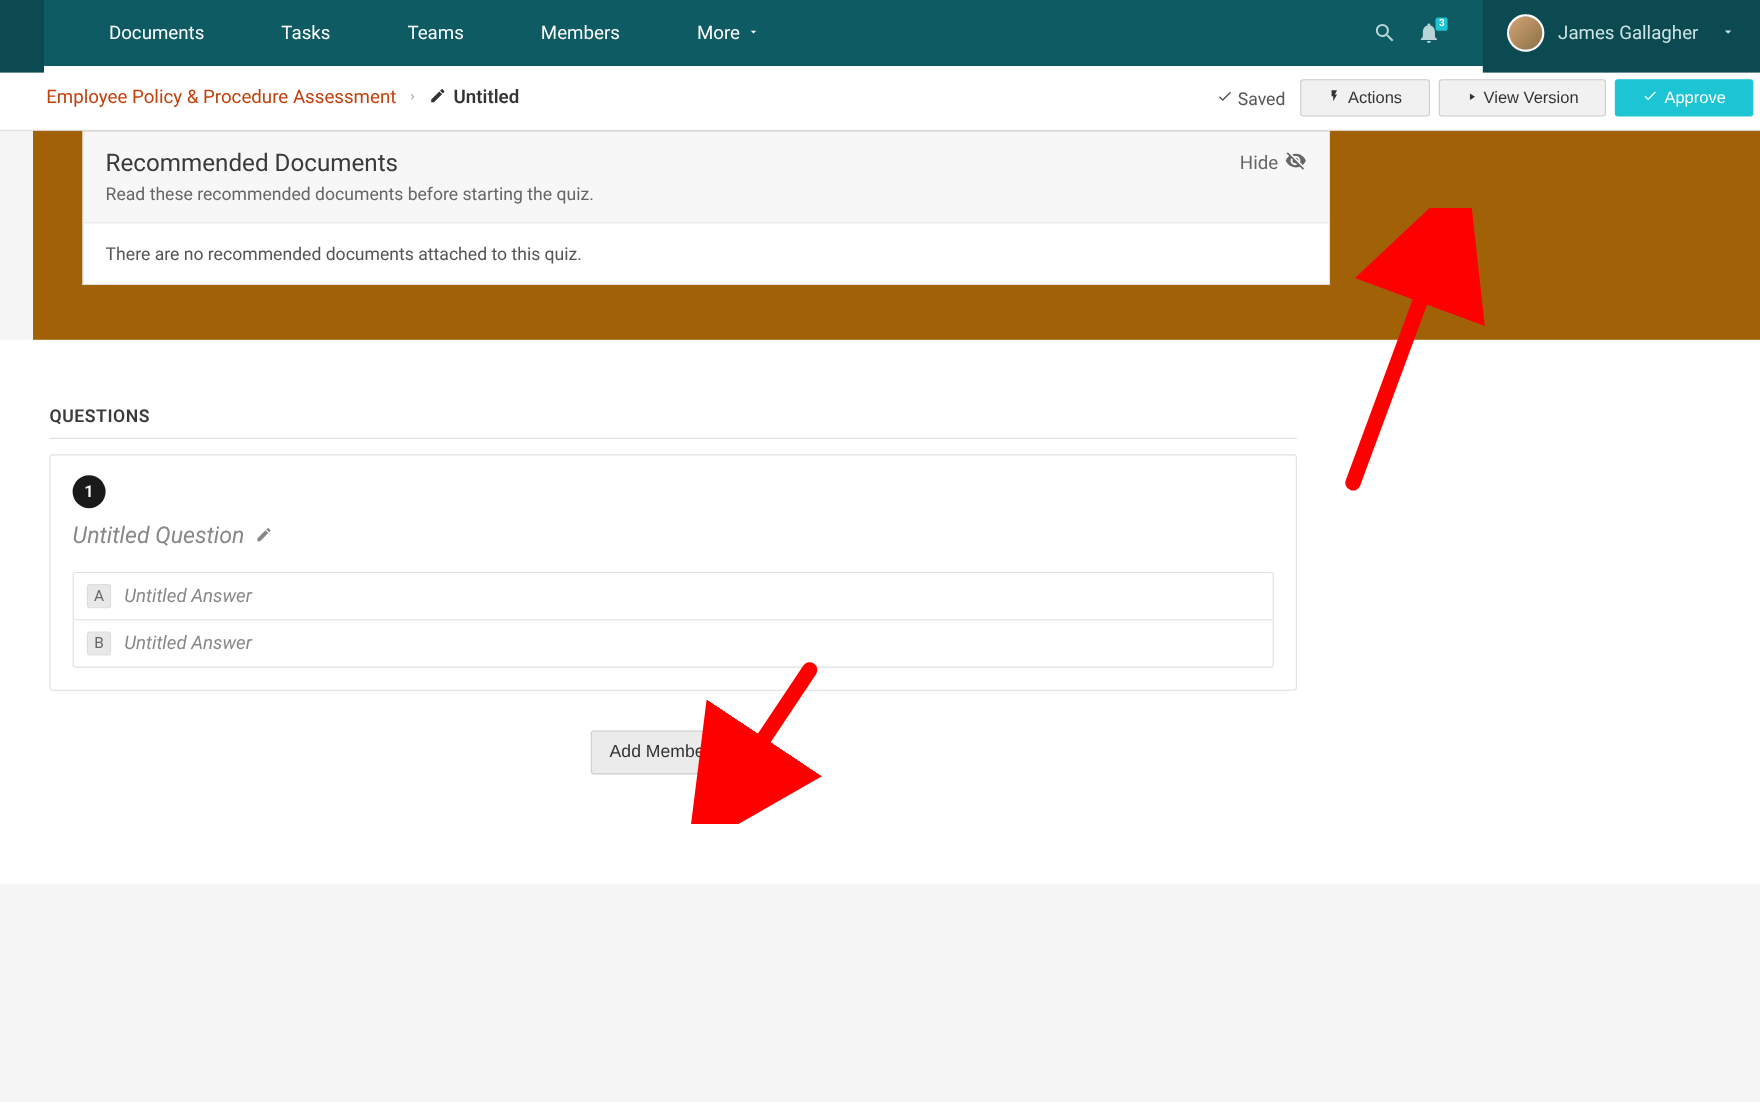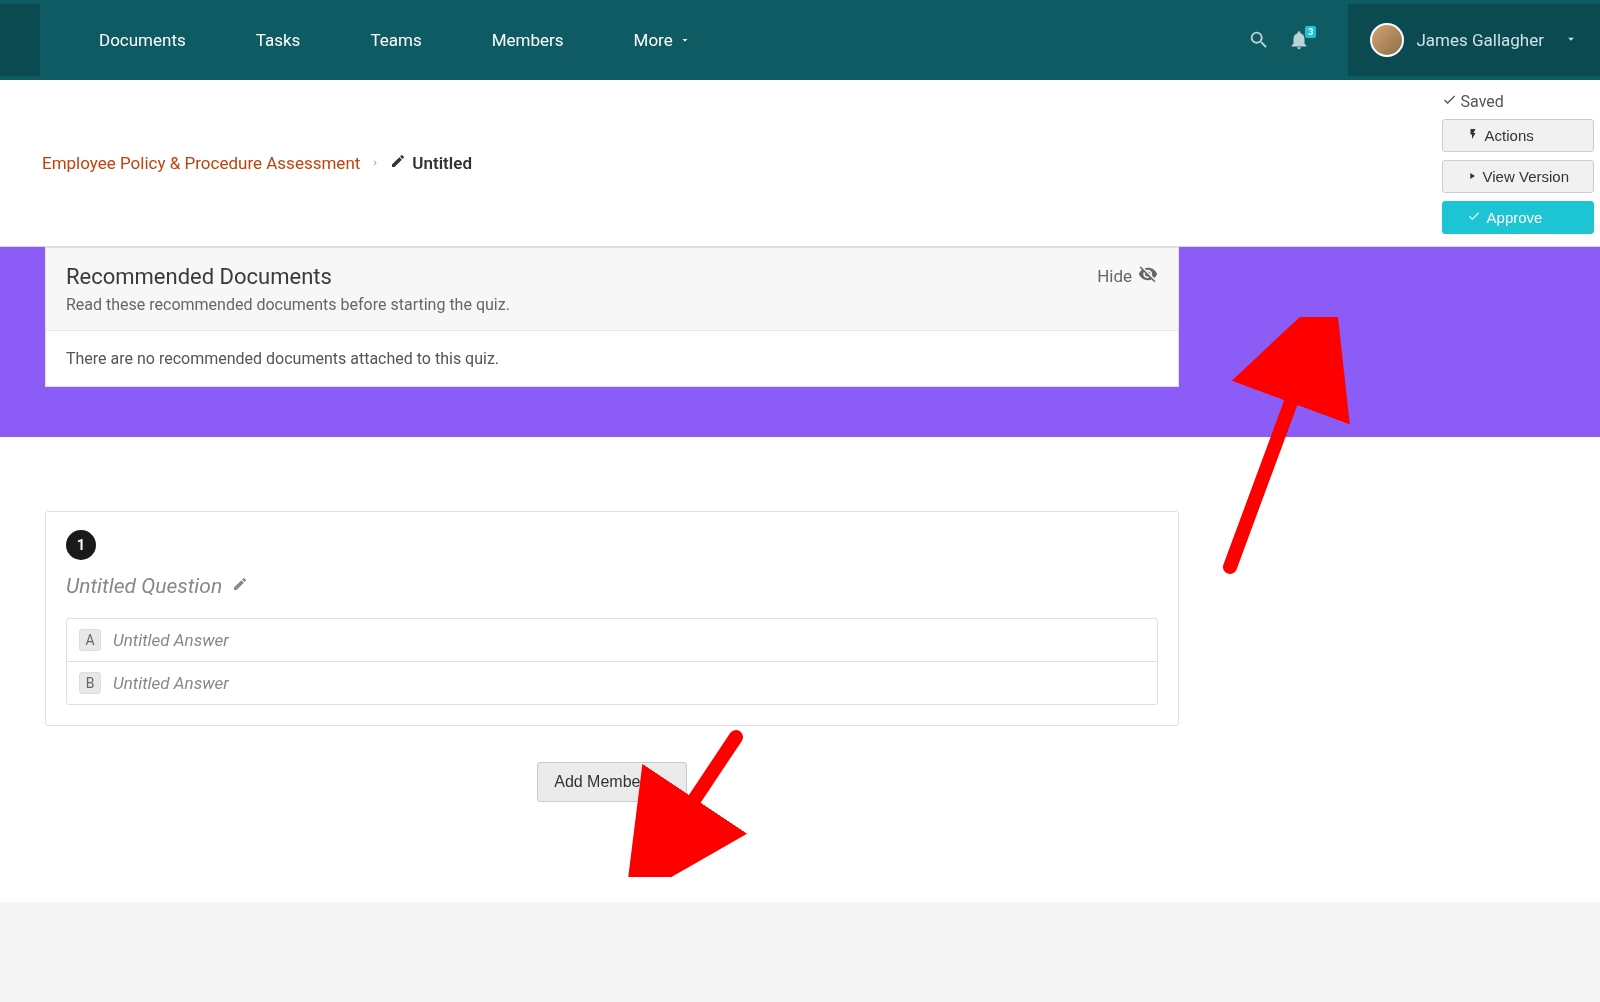--- a/index.html
+++ b/index.html
@@ -9,21 +9,21 @@
     }
     body {
       font-family: -apple-system, BlinkMacSystemFont, "Segoe UI", Roboto, "Helvetica Neue", Arial, sans-serif;
       background: #f5f5f5;
       color: #333;
     }
     .topbar {
       background: #0e5b63;
       display: flex;
       align-items: center;
-      height: 80px;
+      height: 60px;
     }
     .topbar-left-block {
       width: 40px;
       height: 72px;
       background: #0a4a50;
     }
     .nav-items {
       display: flex;
       align-items: center;
       margin-left: 24px;
@@ -111,21 +111,20 @@
       align-items: center;
       gap: 6px;
       font-weight: 600;
       font-size: 17px;
       color: #333;
     }
     .subbar-right {
       margin-left: auto;
       display: flex;
       gap: 8px;
-      flex-direction: column;
     }
     .saved-indicator {
       display: flex;
       align-items: center;
       gap: 4px;
       color: #555;
       font-size: 16px;
       margin-right: 6px;
     }
     .btn {
@@ -142,22 +141,23 @@
     }
     .btn-primary {
       background: #1dc4d4;
       border-color: #1dc4d4;
       color: #fff;
     }
     .content-wrap {
       position: relative;
     }
     .section-gray {
-      background: #8b5cf6;
+      background: #a16207;
       padding: 0 0 50px 0;
+      margin-left: 30px;
     }
     .panel {
       background: #fff;
       margin: 0 auto;
       max-width: 1134px;
       margin-left: 45px;
       border: 1px solid #e0e0e0;
       border-top: none;
     }
     .panel-header {
@@ -412,20 +412,21 @@
         </div>
       </div>
       <div class="panel-body">
         <span>There are no recommended documents attached to this quiz.</span>
       </div>
     </div>
   </div>
 
   <div class="section-white">
     <div class="questions-wrap">
+      <div class="questions-heading">QUESTIONS</div>
       <div class="question-card">
         <div class="q-number">1</div>
         <div class="q-title-row">
           <span class="q-title">Untitled Question</span>
           <span style="color:#888;">
             <svg width="16" height="16" viewBox="0 0 24 24" fill="currentColor">
                 <path d="M3 17.25V21h3.75L17.81 9.94l-3.75-3.75L3 17.25zM20.71 7.04a.996.996 0 000-1.41l-2.34-2.34a.996.996 0 00-1.41 0l-1.83 1.83 3.75 3.75 1.83-1.83z"></path>
               </svg>
           </span>
         </div>

